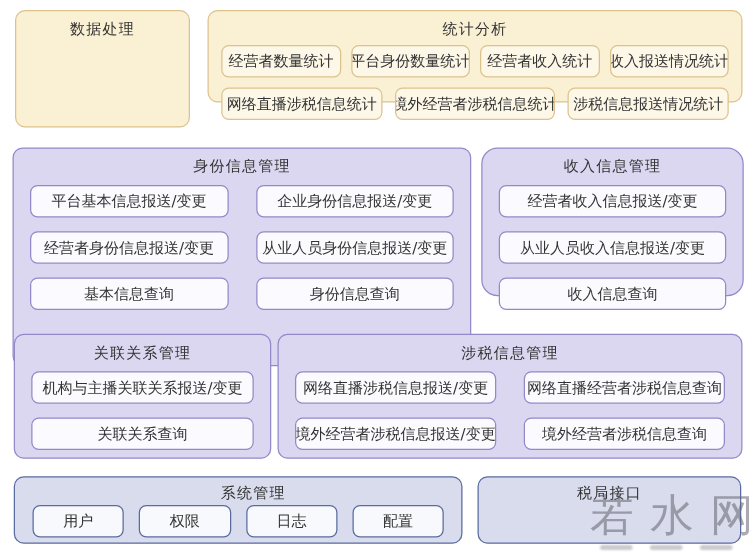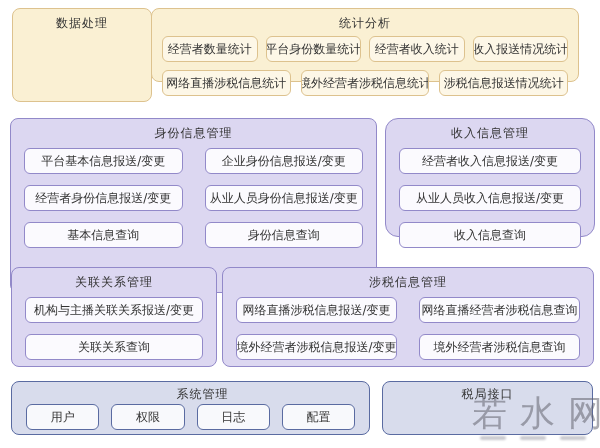--- a/index.html
+++ b/index.html
@@ -45,21 +45,21 @@
 </style>
 </head>
 <body>
 
 <div class="canvas">
 
   <div class="panel yellow" style="left:12px;top:8px;width:140px;height:94px;">
     <div class="panel-title">数据处理</div>
   </div>
 
-  <div class="panel yellow" style="left:151px;top:8px;width:428px;height:74px;">
+  <div class="panel yellow" style="left:166px;top:8px;width:428px;height:74px;">
     <div class="panel-title">统计分析</div>
     <div class="col" style="padding:5px 10px 0;gap:8px;">
       <div class="row" style="gap:8px;">
         <div class="btn yellow">经营者数量统计</div>
         <div class="btn yellow">平台身份数量统计</div>
         <div class="btn yellow">经营者收入统计</div>
         <div class="btn yellow">收入报送情况统计</div>
       </div>
       <div class="row" style="gap:10px;">
         <div class="btn yellow">网络直播涉税信息统计</div>

